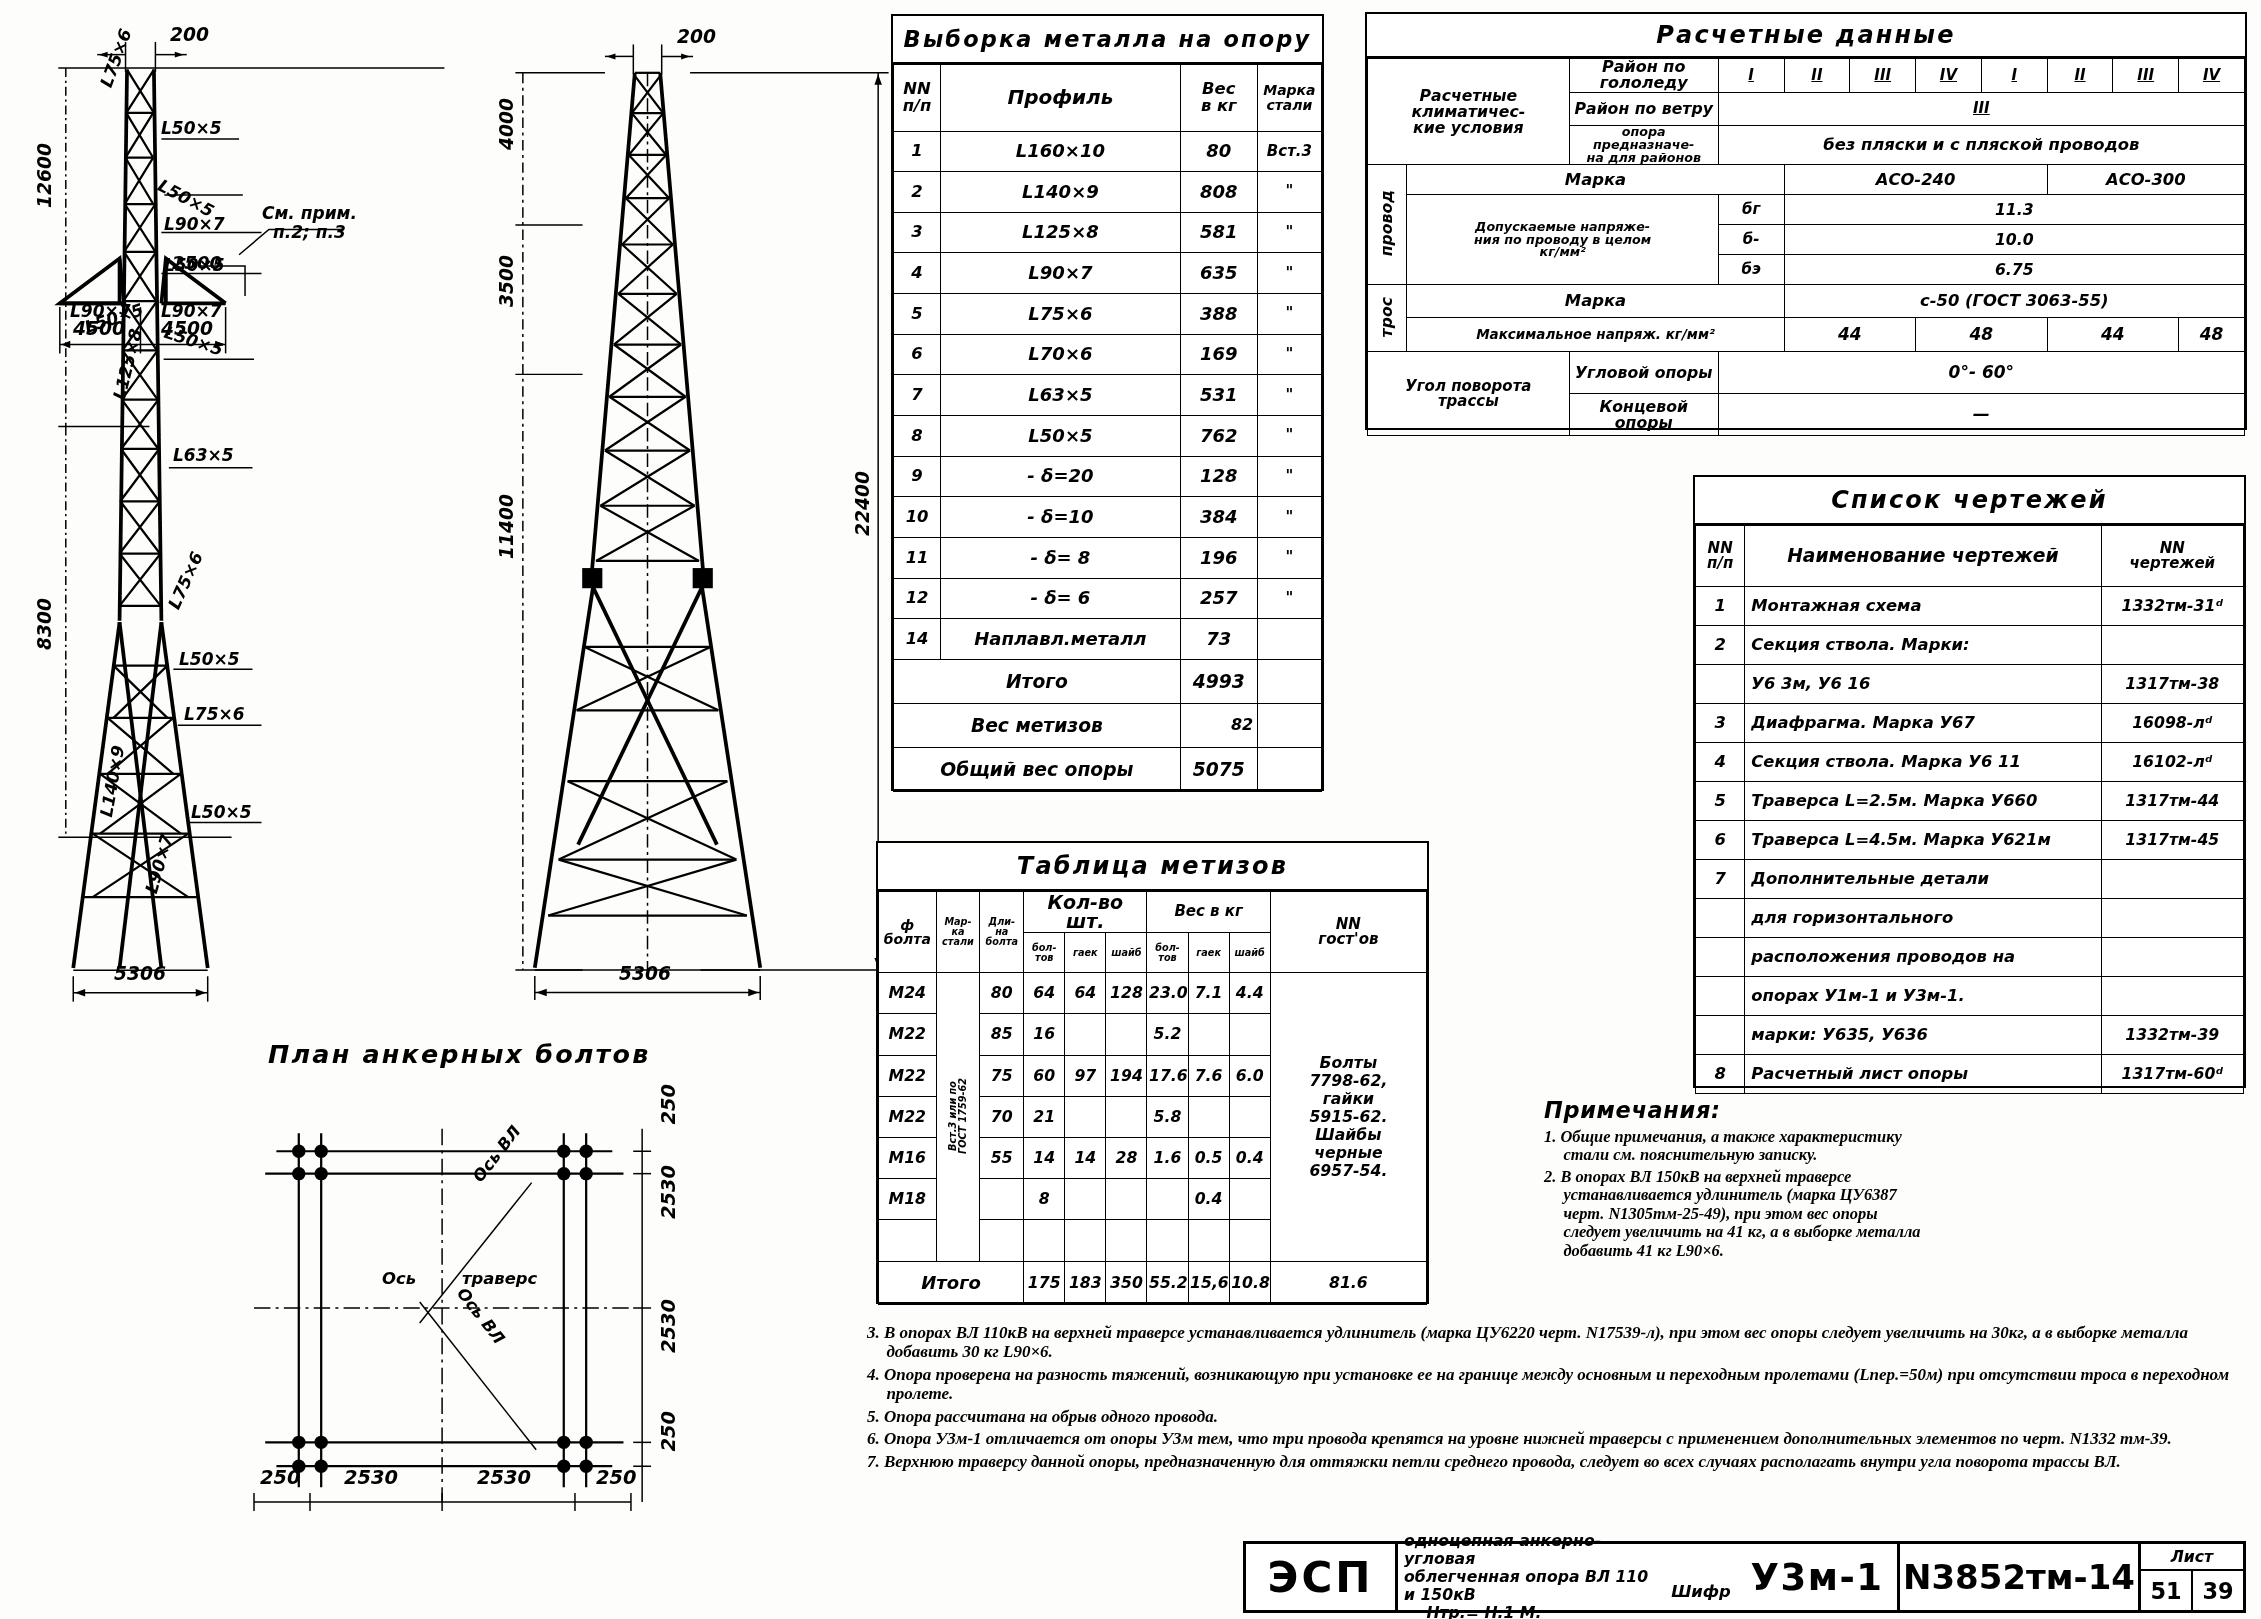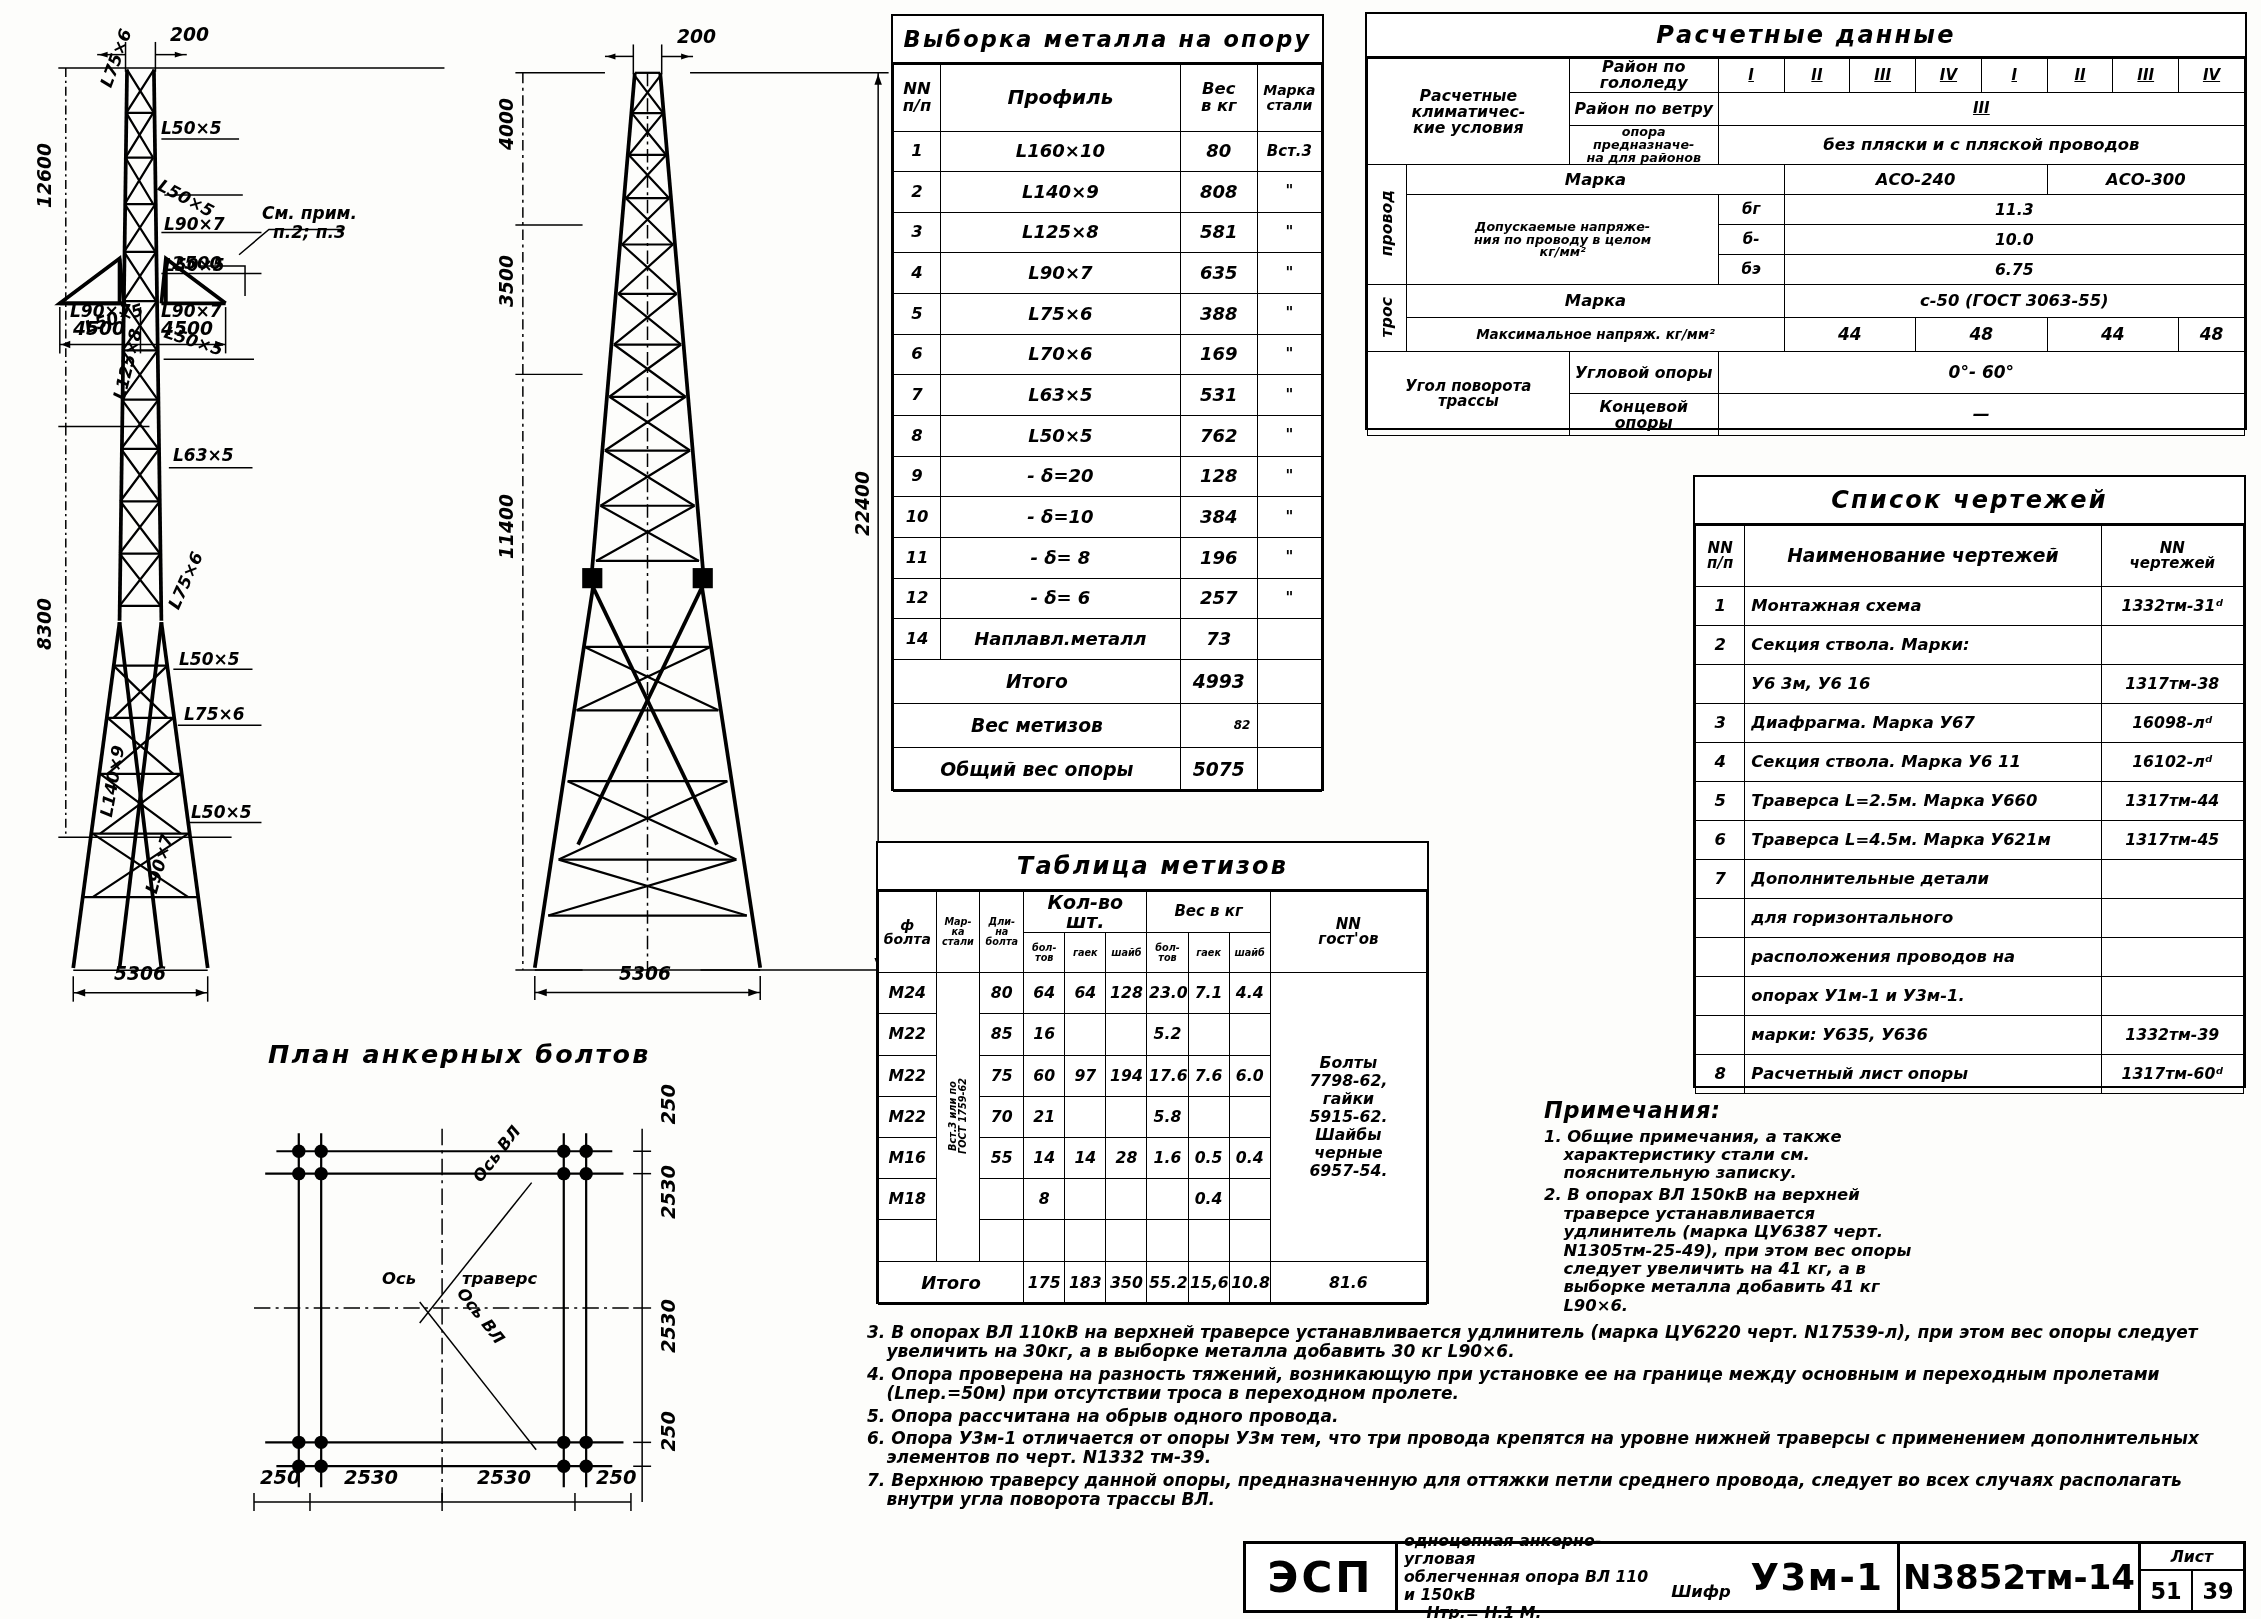--- a/index.html
+++ b/index.html
@@ -18,21 +18,21 @@
     padding:0 1.5px;line-height:1.02;
   }
   .box{position:absolute;border:2.2px solid #000;background:#fff;box-sizing:border-box;}
   .ttl{font-family:"DejaVu Sans",sans-serif;font-style:italic;font-weight:700;
        text-align:center;letter-spacing:2.2px;}
   .lbl{position:absolute;font-family:"DejaVu Sans",sans-serif;font-style:italic;
        font-weight:700;white-space:nowrap;}
   .vert{writing-mode:vertical-rl;transform:rotate(180deg);}
   .notes{position:absolute;font-family:"DejaVu Sans",sans-serif;font-style:italic;
          font-weight:700;line-height:1.12;}
-  .notes .n{display:block;margin-bottom:3.7px;text-indent:-19.4px;padding-left:19.4px;}
+  .notes .n{display:block;margin-bottom:3.7px;text-indent:-19.4px;padding-left:19.4px;font-family:Liberation Serif, serif;}
   svg{display:block;}
 </style>
 </head>
 <body>
 
 <div style="position:absolute;left:15px;top:7.5px;width:478px;height:994px;">
   <svg width="478" height="994" viewBox="0 0 640 1330">
     <g stroke="#000" fill="none" stroke-width="2">
 
       <line x1="58" y1="80" x2="575" y2="80"></line>
@@ -415,21 +415,21 @@
             <td style="font-size: 18px;">73</td>
             <td style="font-size: 15px;"></td>
           </tr>
           <tr style="height: 42px;">
             <td colspan="2" style="font-size: 18.7px;">Итого</td>
             <td style="font-size: 18.7px;">4993</td>
             <td></td>
           </tr>
           <tr style="height: 42px;">
             <td colspan="2" style="font-size: 18.7px;">Вес метизов</td>
-            <td style="font-size: 12px; padding-left: 48px;">82</td>
+            <td style="font-size: 16px; padding-left: 48px;">82</td>
             <td></td>
           </tr>
           <tr style="height: 42px;">
             <td colspan="2" style="font-size: 18.7px;">Общий вес опоры</td>
             <td style="font-size: 18.7px;">5075</td>
             <td></td>
           </tr>
         </tbody>
     </table>
   </div>

